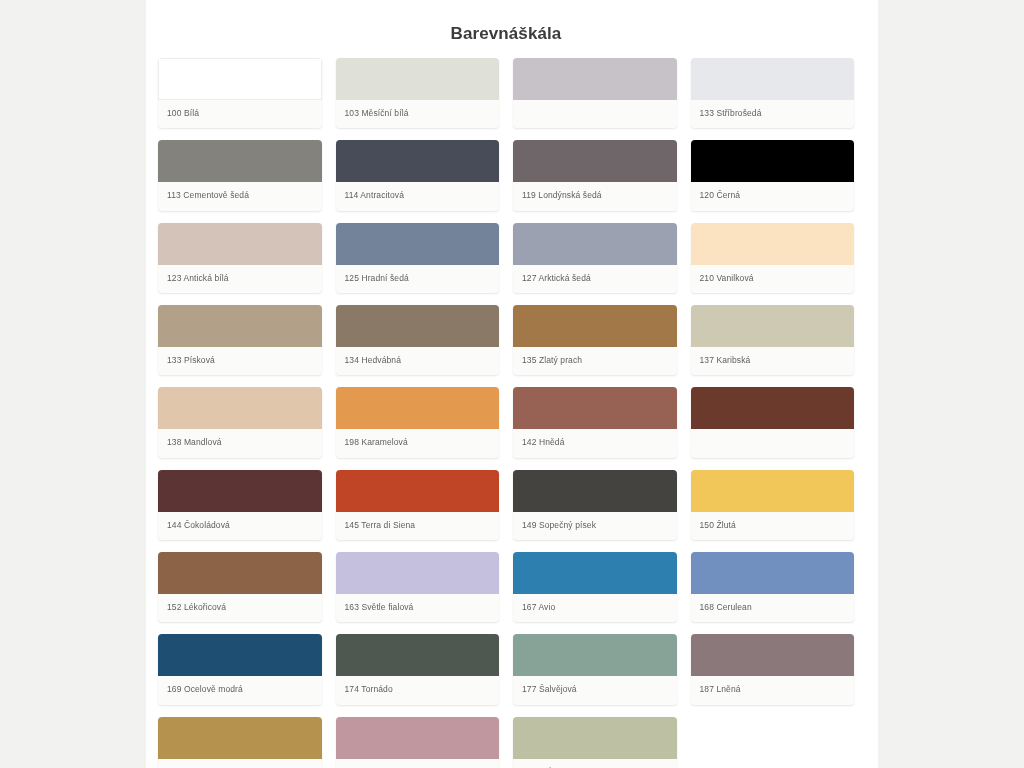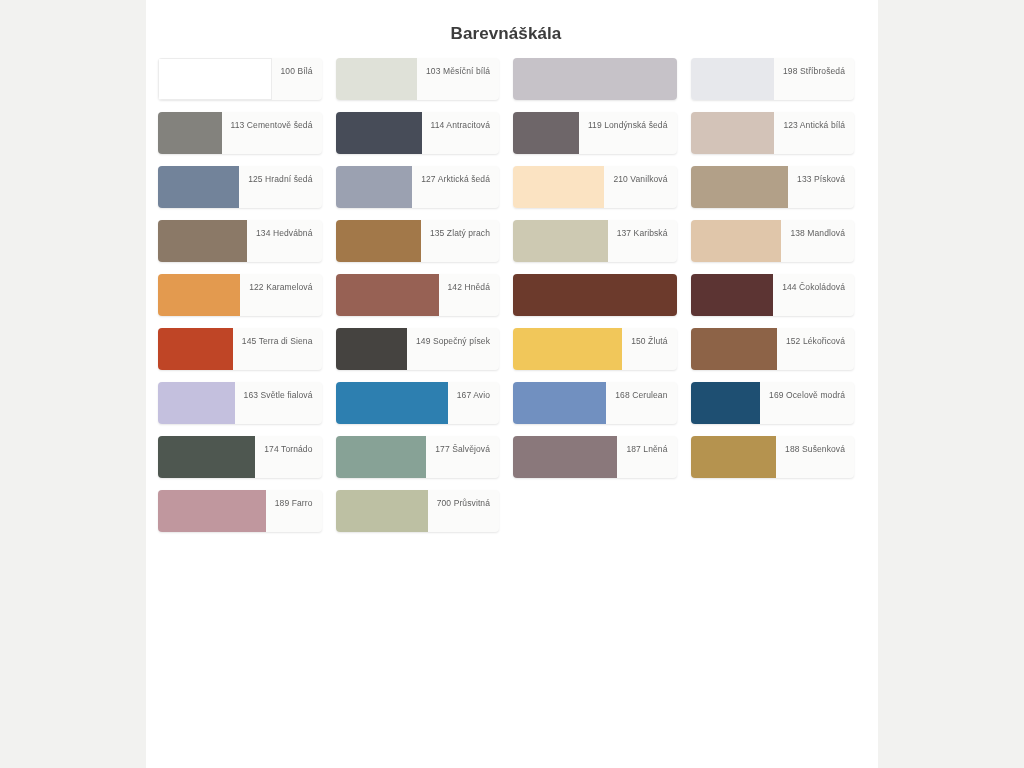--- a/index.html
+++ b/index.html
@@ -45,21 +45,21 @@
     column-gap: 14px;
     row-gap: 12px;
   }
 
   .swatch-card {
     background: #fbfbfa;
     border-radius: 4px;
     overflow: hidden;
     box-shadow: 0 1px 2px rgba(0,0,0,0.10);
     display: flex;
-    flex-direction: row;
+    flex-direction: column;
   }
 
   .swatch-color {
     height: 42px;
     width: 100%;
     display: block;
   }
 
   .swatch-color.has-border {
     box-shadow: inset 0 0 0 1px #ececec;
@@ -89,35 +89,39 @@
         </div>
         <div class="swatch-card">
           <div class="swatch-color" style="background-color: rgb(223, 225, 216);"></div>
           <div class="swatch-label">103 Měsíční bílá</div>
         </div>
         <div class="swatch-card">
           <div class="swatch-color" style="background-color: rgb(198, 194, 200);"></div>
         </div>
         <div class="swatch-card">
           <div class="swatch-color" style="background-color: rgb(231, 232, 236);"></div>
-          <div class="swatch-label">198 Stříbrošedá</div>
+          <div class="swatch-label">133 Stříbrošedá</div>
         </div>
         <div class="swatch-card">
           <div class="swatch-color" style="background-color: rgb(131, 130, 125);"></div>
           <div class="swatch-label">113 Cementově šedá</div>
         </div>
         <div class="swatch-card">
           <div class="swatch-color" style="background-color: rgb(71, 76, 88);"></div>
           <div class="swatch-label">114 Antracitová</div>
         </div>
         <div class="swatch-card">
           <div class="swatch-color" style="background-color: rgb(110, 102, 105);"></div>
           <div class="swatch-label">119 Londýnská šedá</div>
         </div>
         <div class="swatch-card">
+          <div class="swatch-color" style="background-color: rgb(0, 0, 0);"></div>
+          <div class="swatch-label">120 Černá</div>
+        </div>
+        <div class="swatch-card">
           <div class="swatch-color" style="background-color: rgb(211, 195, 184);"></div>
           <div class="swatch-label">123 Antická bílá</div>
         </div>
         <div class="swatch-card">
           <div class="swatch-color" style="background-color: rgb(114, 131, 154);"></div>
           <div class="swatch-label">125 Hradní šedá</div>
         </div>
         <div class="swatch-card">
           <div class="swatch-color" style="background-color: rgb(155, 161, 177);"></div>
           <div class="swatch-label">127 Arktická šedá</div>
@@ -141,21 +145,21 @@
         <div class="swatch-card">
           <div class="swatch-color" style="background-color: rgb(205, 201, 178);"></div>
           <div class="swatch-label">137 Karibská</div>
         </div>
         <div class="swatch-card">
           <div class="swatch-color" style="background-color: rgb(224, 198, 170);"></div>
           <div class="swatch-label">138 Mandlová</div>
         </div>
         <div class="swatch-card">
           <div class="swatch-color" style="background-color: rgb(227, 154, 79);"></div>
-          <div class="swatch-label">122 Karamelová</div>
+          <div class="swatch-label">198 Karamelová</div>
         </div>
         <div class="swatch-card">
           <div class="swatch-color" style="background-color: rgb(151, 97, 84);"></div>
           <div class="swatch-label">142 Hnědá</div>
         </div>
         <div class="swatch-card">
           <div class="swatch-color" style="background-color: rgb(108, 58, 44);"></div>
         </div>
         <div class="swatch-card">
           <div class="swatch-color" style="background-color: rgb(92, 52, 51);"></div>

